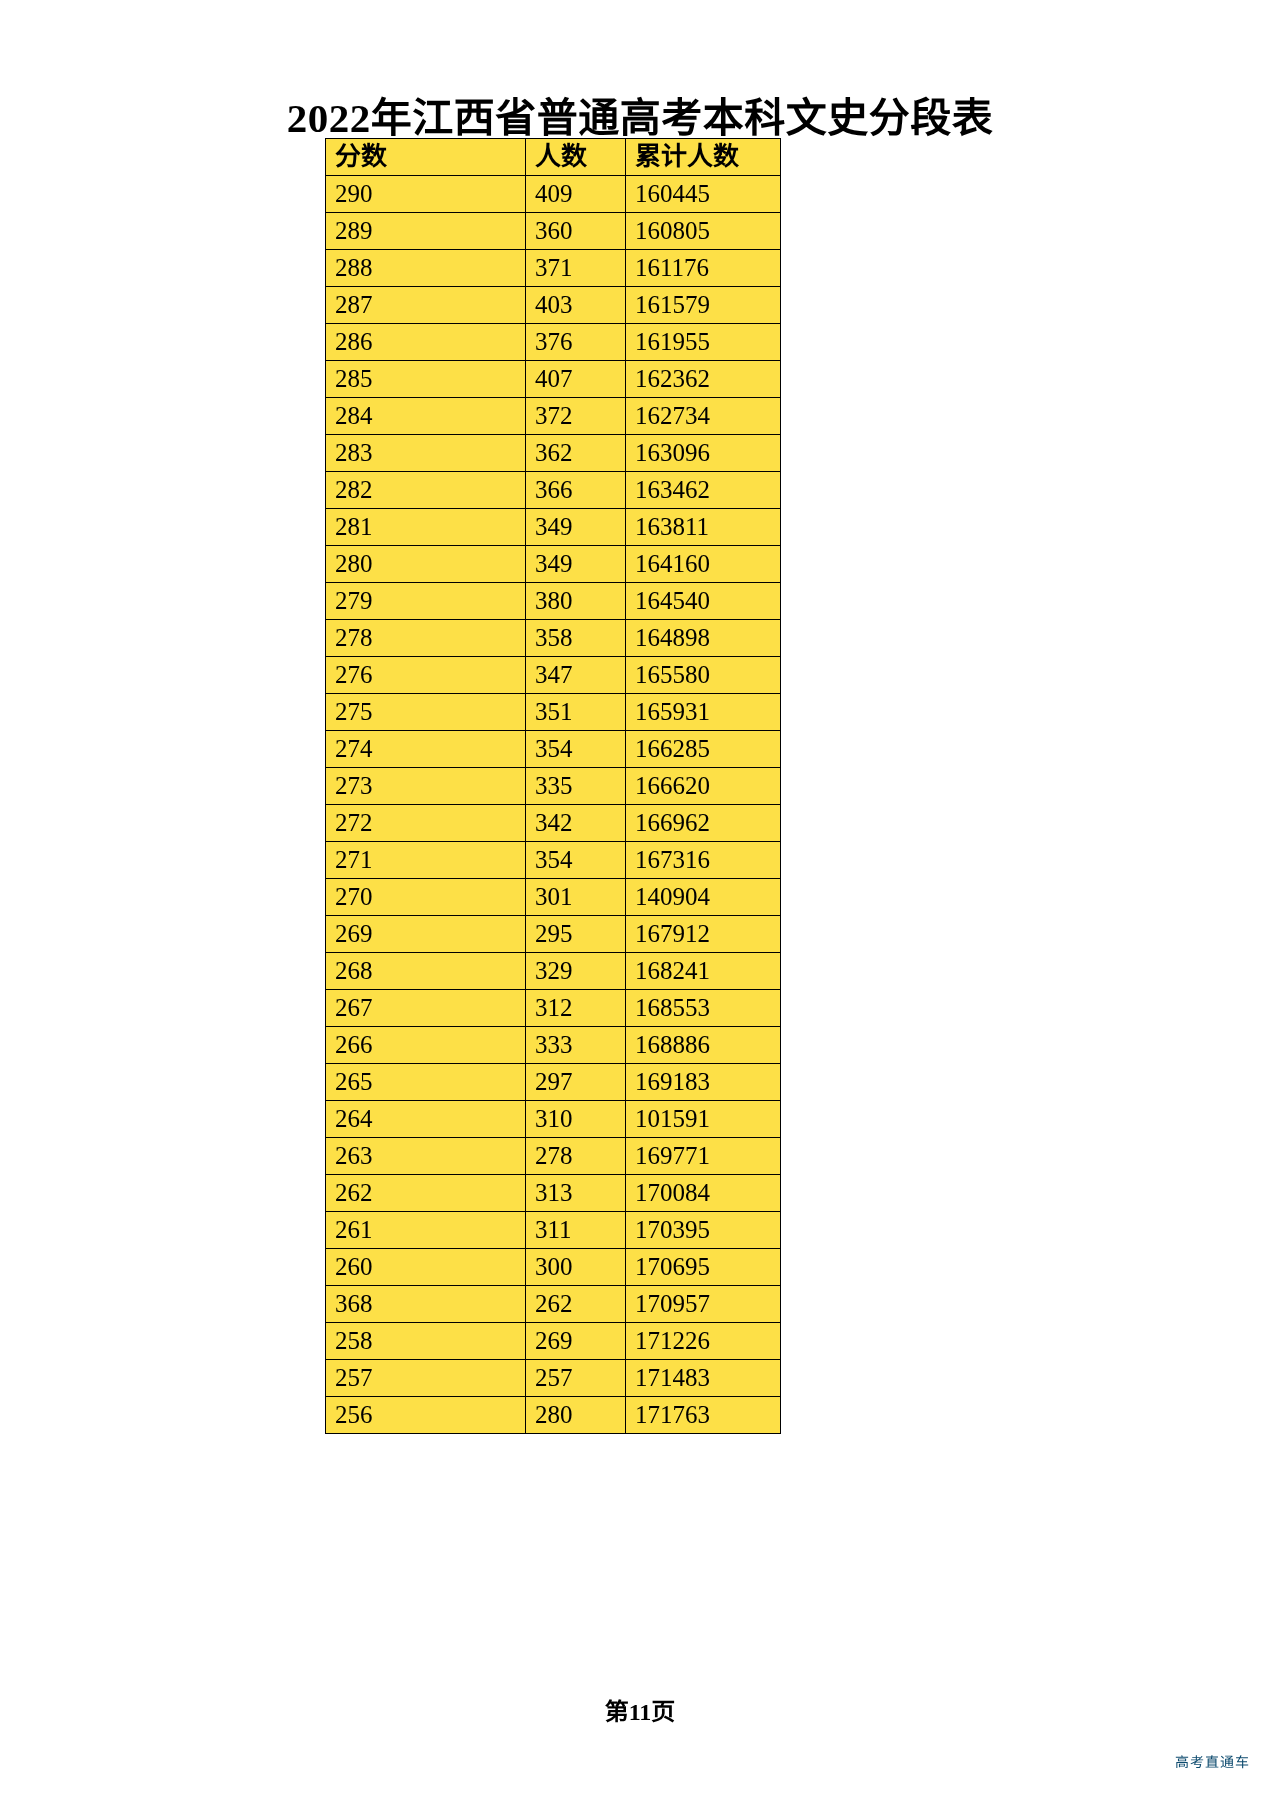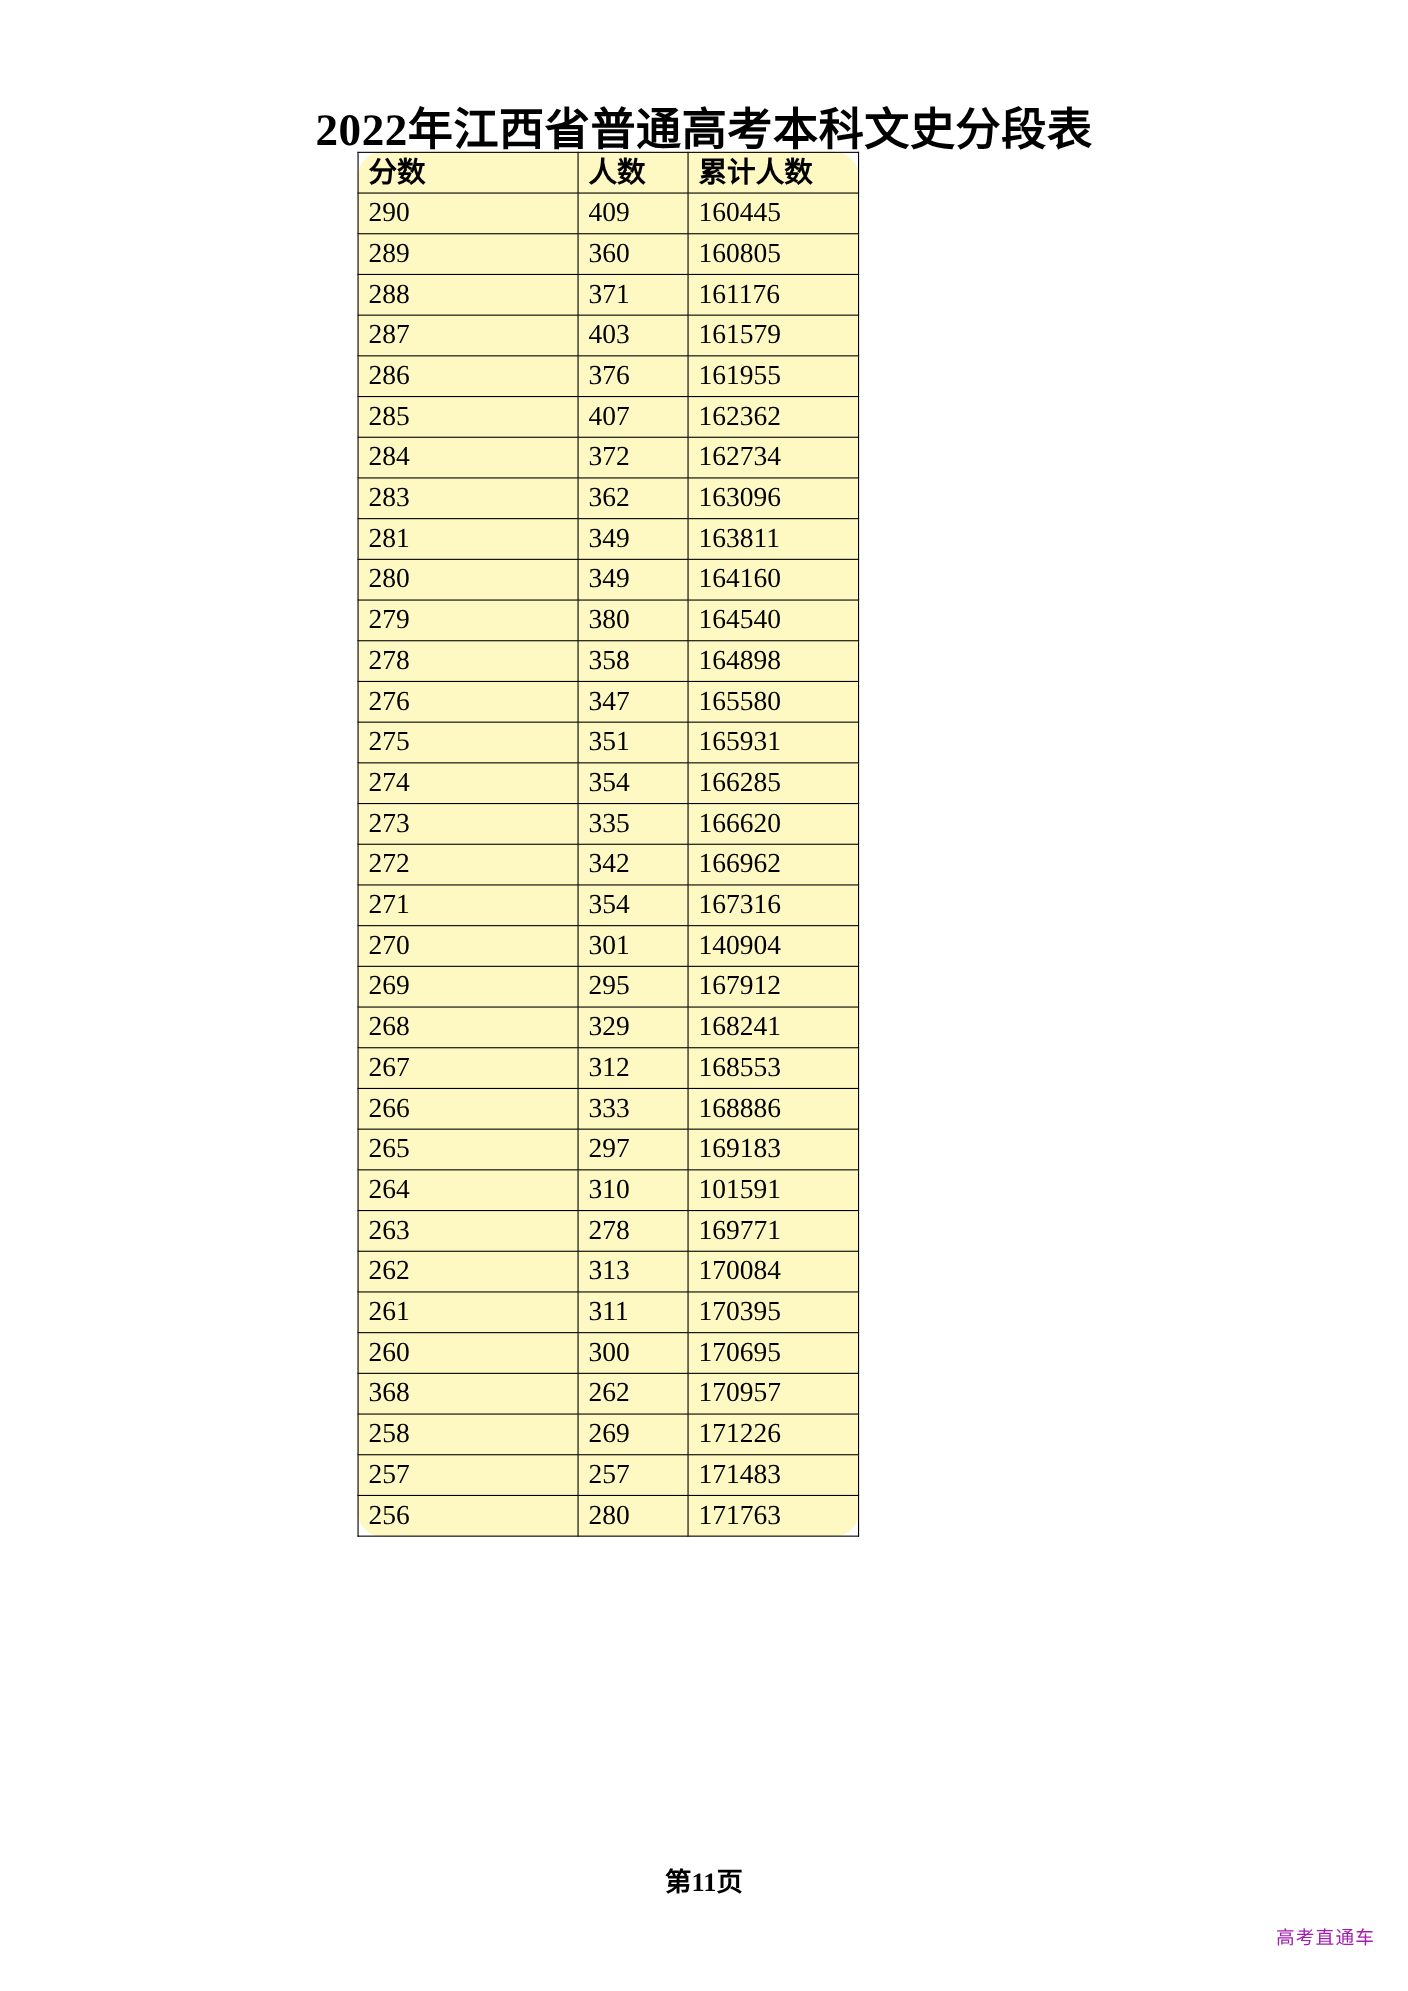--- a/index.html
+++ b/index.html
@@ -44,22 +44,21 @@
     position: absolute;
     top: 138px;
     left: 325px;
     width: 455px;
   }
 
   table.score-table {
     border-collapse: collapse;
     table-layout: fixed;
     width: 455px;
-    background: #fef9c3;
-    border-radius: 23px;
+    background: #fde047;
   }
 
   table.score-table col.c-score  { width: 200px; }
   table.score-table col.c-count  { width: 100px; }
   table.score-table col.c-cumul  { width: 155px; }
 
   table.score-table th,
   table.score-table td {
     border: 1.6px solid #000000;
     padding: 0 0 0 9px;
@@ -88,22 +87,22 @@
     font-size: 24px;
     font-weight: bold;
     line-height: 26px;
   }
 
   .watermark {
     position: absolute;
     top: 1751px;
     right: 30px;
     font-family: "Liberation Sans", "DejaVu Sans", sans-serif;
-    font-size: 17px;
-    color: #a21caf;
+    font-size: 14px;
+    color: #0c4a6e;
     letter-spacing: 1px;
     line-height: 22px;
     white-space: nowrap;
   }
 </style>
 </head>
 <body>
 
 <div class="page">
 
@@ -158,20 +157,25 @@
             <td>284</td>
             <td>372</td>
             <td>162734</td>
           </tr>
           <tr>
             <td>283</td>
             <td>362</td>
             <td>163096</td>
           </tr>
           <tr>
+            <td>282</td>
+            <td>366</td>
+            <td>163462</td>
+          </tr>
+          <tr>
             <td>281</td>
             <td>349</td>
             <td>163811</td>
           </tr>
           <tr>
             <td>280</td>
             <td>349</td>
             <td>164160</td>
           </tr>
           <tr>

